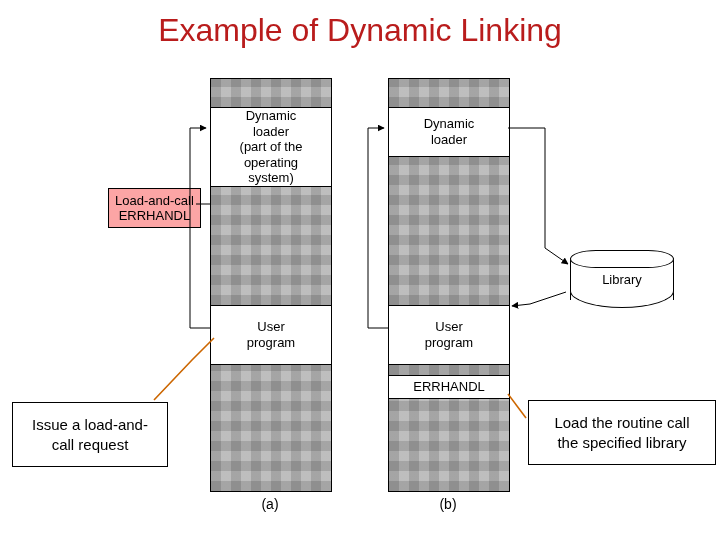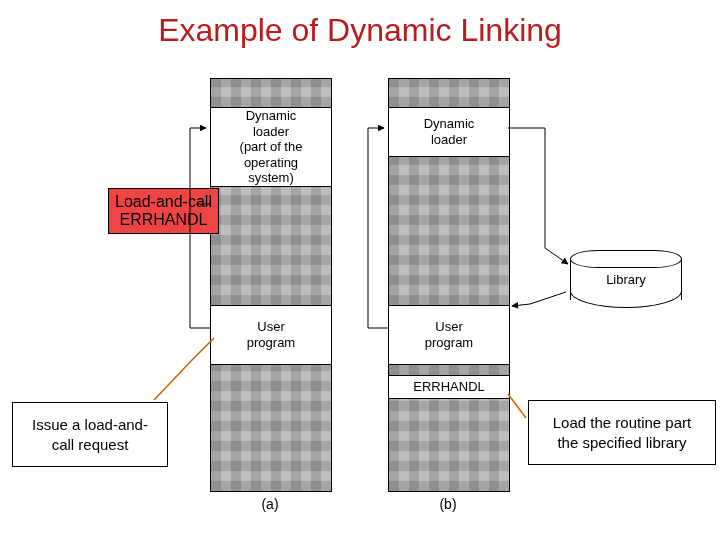--- a/index.html
+++ b/index.html
@@ -57,31 +57,31 @@
   .sub-label {
     position: absolute;
     font-size: 14px;
     color: #000;
     text-align: center;
     width: 120px;
   }
   
   .lac-label {
     position: absolute;
-    background: #ef4444;
-    border: 1px solid #000;
-    font-size: 16px;
+    background: #fca5a5;
+    border: 1px solid #000;
+    font-size: 13px;
     padding: 4px 6px;
     text-align: center;
     color: #000;
   }
   
   .cyl {
     position: absolute;
-    width: 112px;
+    width: 104px;
     height: 58px;
   }
   .cyl .body {
     position: absolute;
     top: 8px; bottom: 8px; left: 0; right: 0;
     background: #fff;
     border-left: 1px solid #000;
     border-right: 1px solid #000;
   }
   .cyl .top {
@@ -164,21 +164,21 @@
 
   <div class="cyl" style="left:570px; top:250px;">
     <div class="body"></div>
     <div class="bottom"></div>
     <div class="top"></div>
     <div class="text">Library</div>
   </div>
 
   <div class="caption" style="left:12px; top:402px; width:138px; white-space:pre-line;">Issue a load-and-
 call request</div>
-  <div class="caption" style="left:528px; top:400px; width:170px; white-space:pre-line;">Load the routine part
+  <div class="caption" style="left:528px; top:400px; width:170px; white-space:pre-line;">Load the routine call
 the specified library</div>
 
   <svg class="overlay">
     <defs>
       <marker id="arr" viewBox="0 0 10 10" refX="9" refY="5" markerWidth="7" markerHeight="7" orient="auto-start-reverse">
         <path d="M 0 0 L 10 5 L 0 10 z" fill="#000"></path>
       </marker>
     </defs>
 
     <line x1="196" y1="204" x2="210" y2="204" stroke="#000" stroke-width="1"></line>

